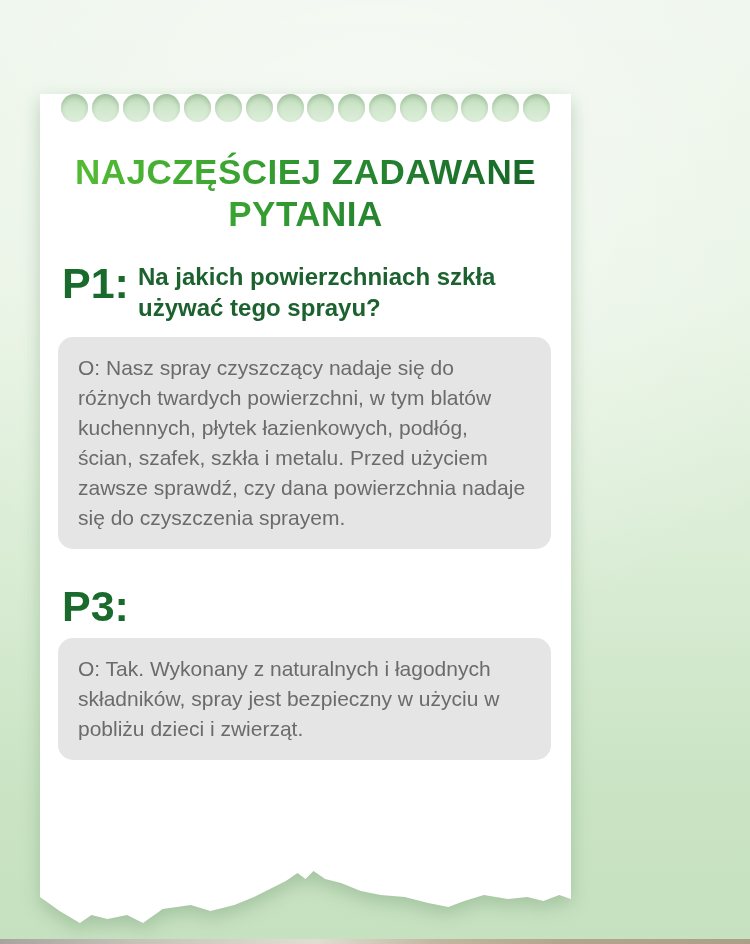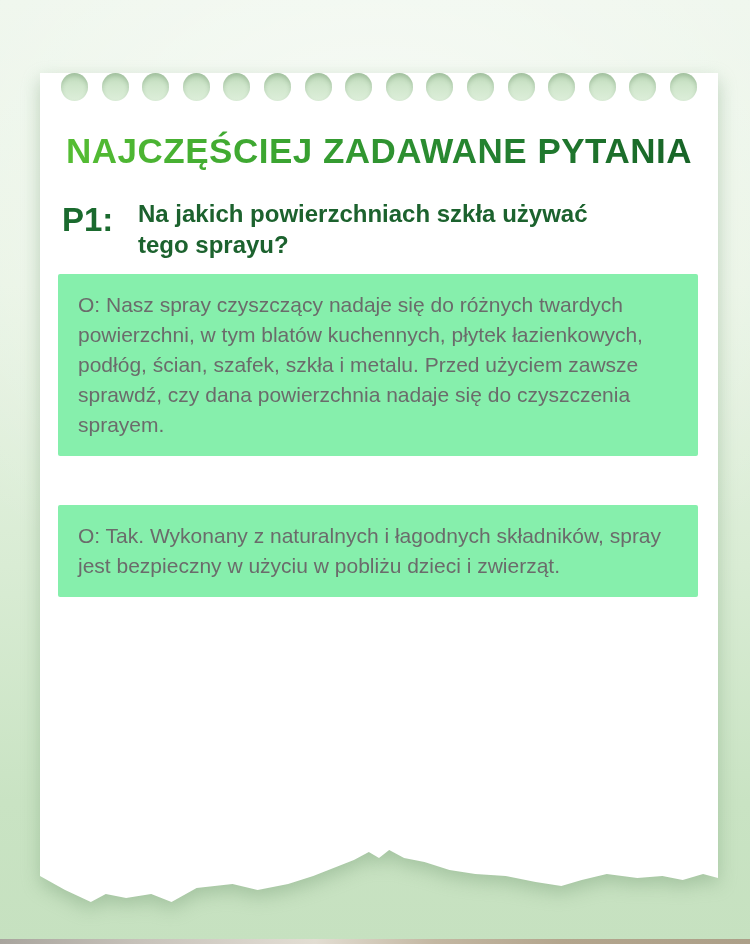--- a/index.html
+++ b/index.html
@@ -14,22 +14,22 @@
     position: relative;
     width: 750px;
     height: 944px;
     background:
       radial-gradient(ellipse 120% 80% at 50% 20%, rgba(255,255,255,.55) 0%, rgba(255,255,255,0) 60%),
       linear-gradient(180deg, #eef6ec 0%, #e8f3e4 30%, #d9ecd4 60%, #c9e3c3 85%, #c6e1c0 100%);
   }
   .paper-wrap {
     position: absolute;
     left: 40px;
-    top: 50px;
-    width: 678px;
+    top: 71px;
+    width: 531px;
     height: 832px;
     filter: drop-shadow(0 7px 9px rgba(110, 150, 110, 0.40));
   }
   .paper {
     width: 100%;
     height: 100%;
     background: #ffffff;
     clip-path: polygon(
       0 0, 100% 0,
       100% 805px, 97.8% 801px, 94.8% 807px, 91.8% 803px, 88.1% 805px,
@@ -66,37 +66,37 @@
     color: transparent;
     -webkit-text-fill-color: transparent;
   }
   .qa-row {
     display: flex;
     align-items: flex-start;
     margin: 26px 20px 0 22px;
   }
   .q-label {
     flex: 0 0 76px;
-    font-size: 33px;
+    font-size: 43px;
     line-height: 36px;
     font-weight: bold;
     color: #1a6a2e;
     padding-top: 4px;
   }
   .q-text {
     font-size: 24px;
     line-height: 31px;
     font-weight: bold;
     color: #1c622e;
     max-width: 490px;
   }
   .answer-box {
     margin: 14px 20px 0 18px;
-    background: #86efac;
-    border-radius: 2px;
+    background: #e5e5e5;
+    border-radius: 15px;
     padding: 16px 24px 16px 20px;
   }
   .answer-text {
     font-size: 21px;
     line-height: 30px;
     color: #6b6b6b;
   }
   .qa-row.second { margin-top: 37px; }
   .qa-row.third  { margin-top: 35px; }
   .bottom-strip {
@@ -141,20 +141,21 @@
       <div class="qa-row first">
         <div class="q-label">P1:</div>
         <div class="q-text">Na jakich powierzchniach szkła używać tego sprayu?</div>
       </div>
       <div class="answer-box">
         <div class="answer-text">O: Nasz spray czyszczący nadaje się do różnych twardych powierzchni, w tym blatów kuchennych, płytek łazienkowych, podłóg, ścian, szafek, szkła i metalu. Przed użyciem zawsze sprawdź, czy dana powierzchnia nadaje się do czyszczenia sprayem.</div>
       </div>
 
 
       <div class="qa-row third">
+        <div class="q-label">P3:</div>
       </div>
       <div class="answer-box">
         <div class="answer-text">O: Tak. Wykonany z naturalnych i łagodnych składników, spray jest bezpieczny w użyciu w pobliżu dzieci i zwierząt.</div>
       </div>
 
     </div>
   </div>
   <div class="bottom-strip"></div>
 </div>
 

